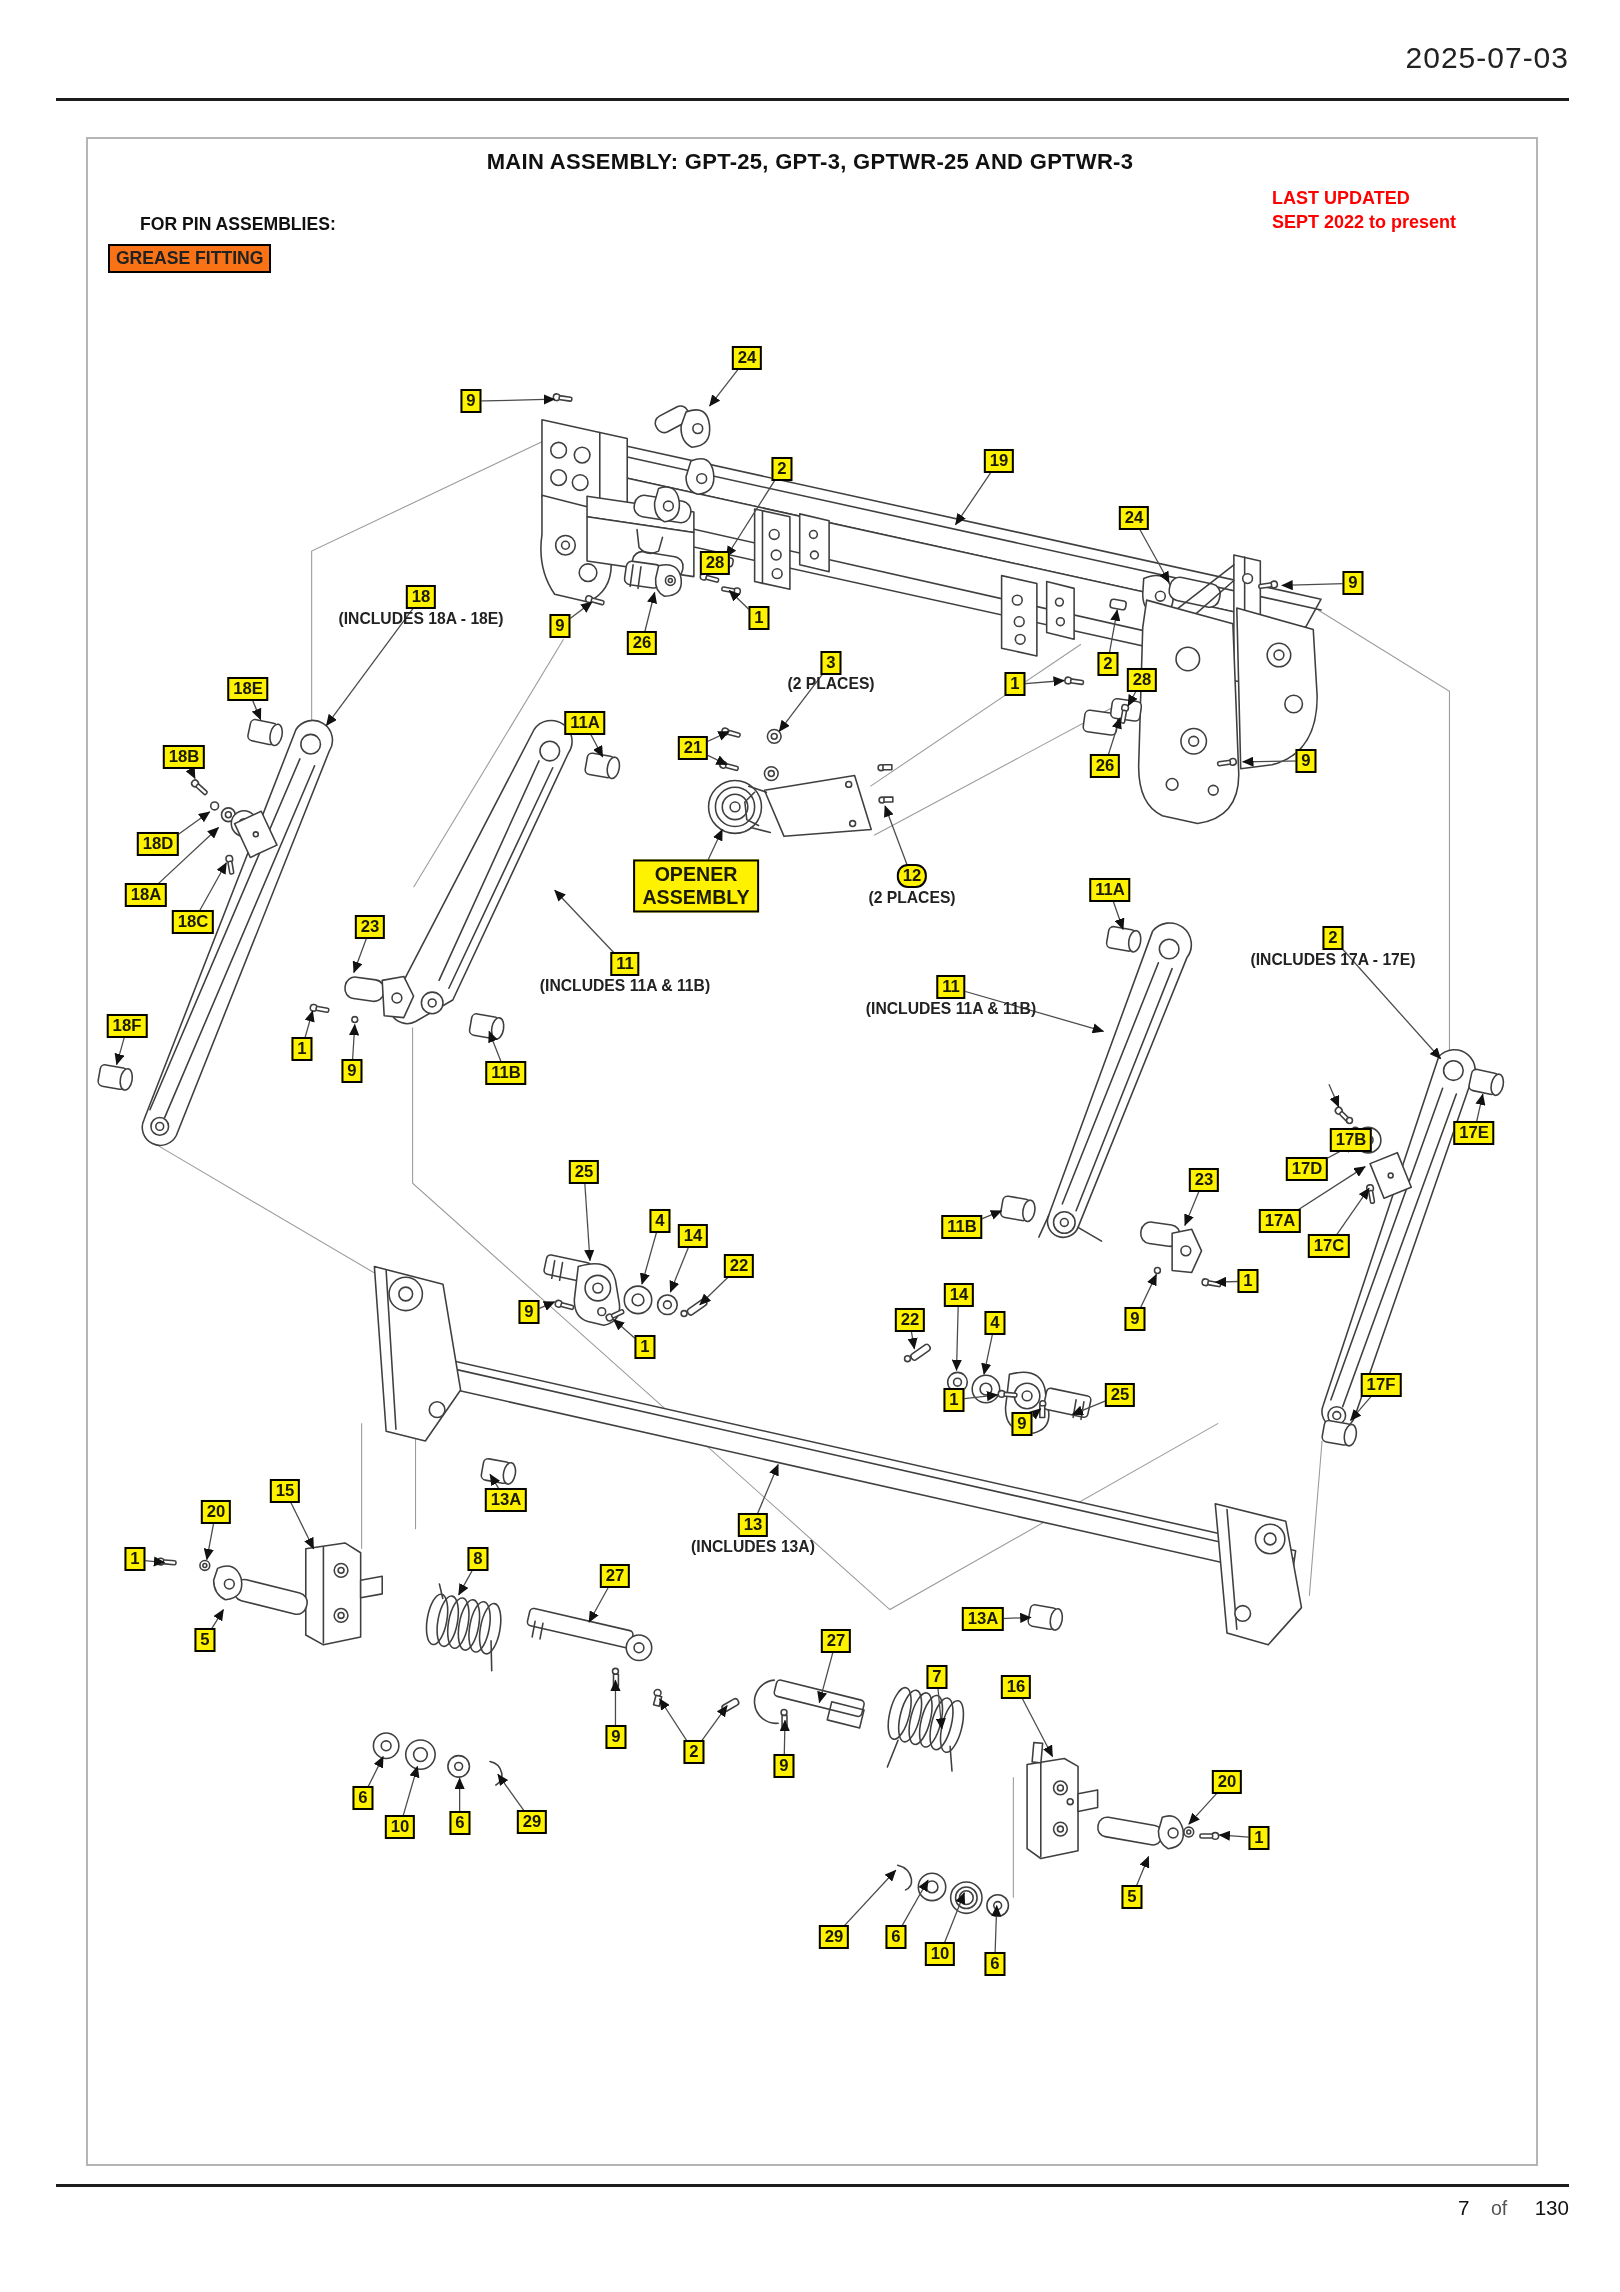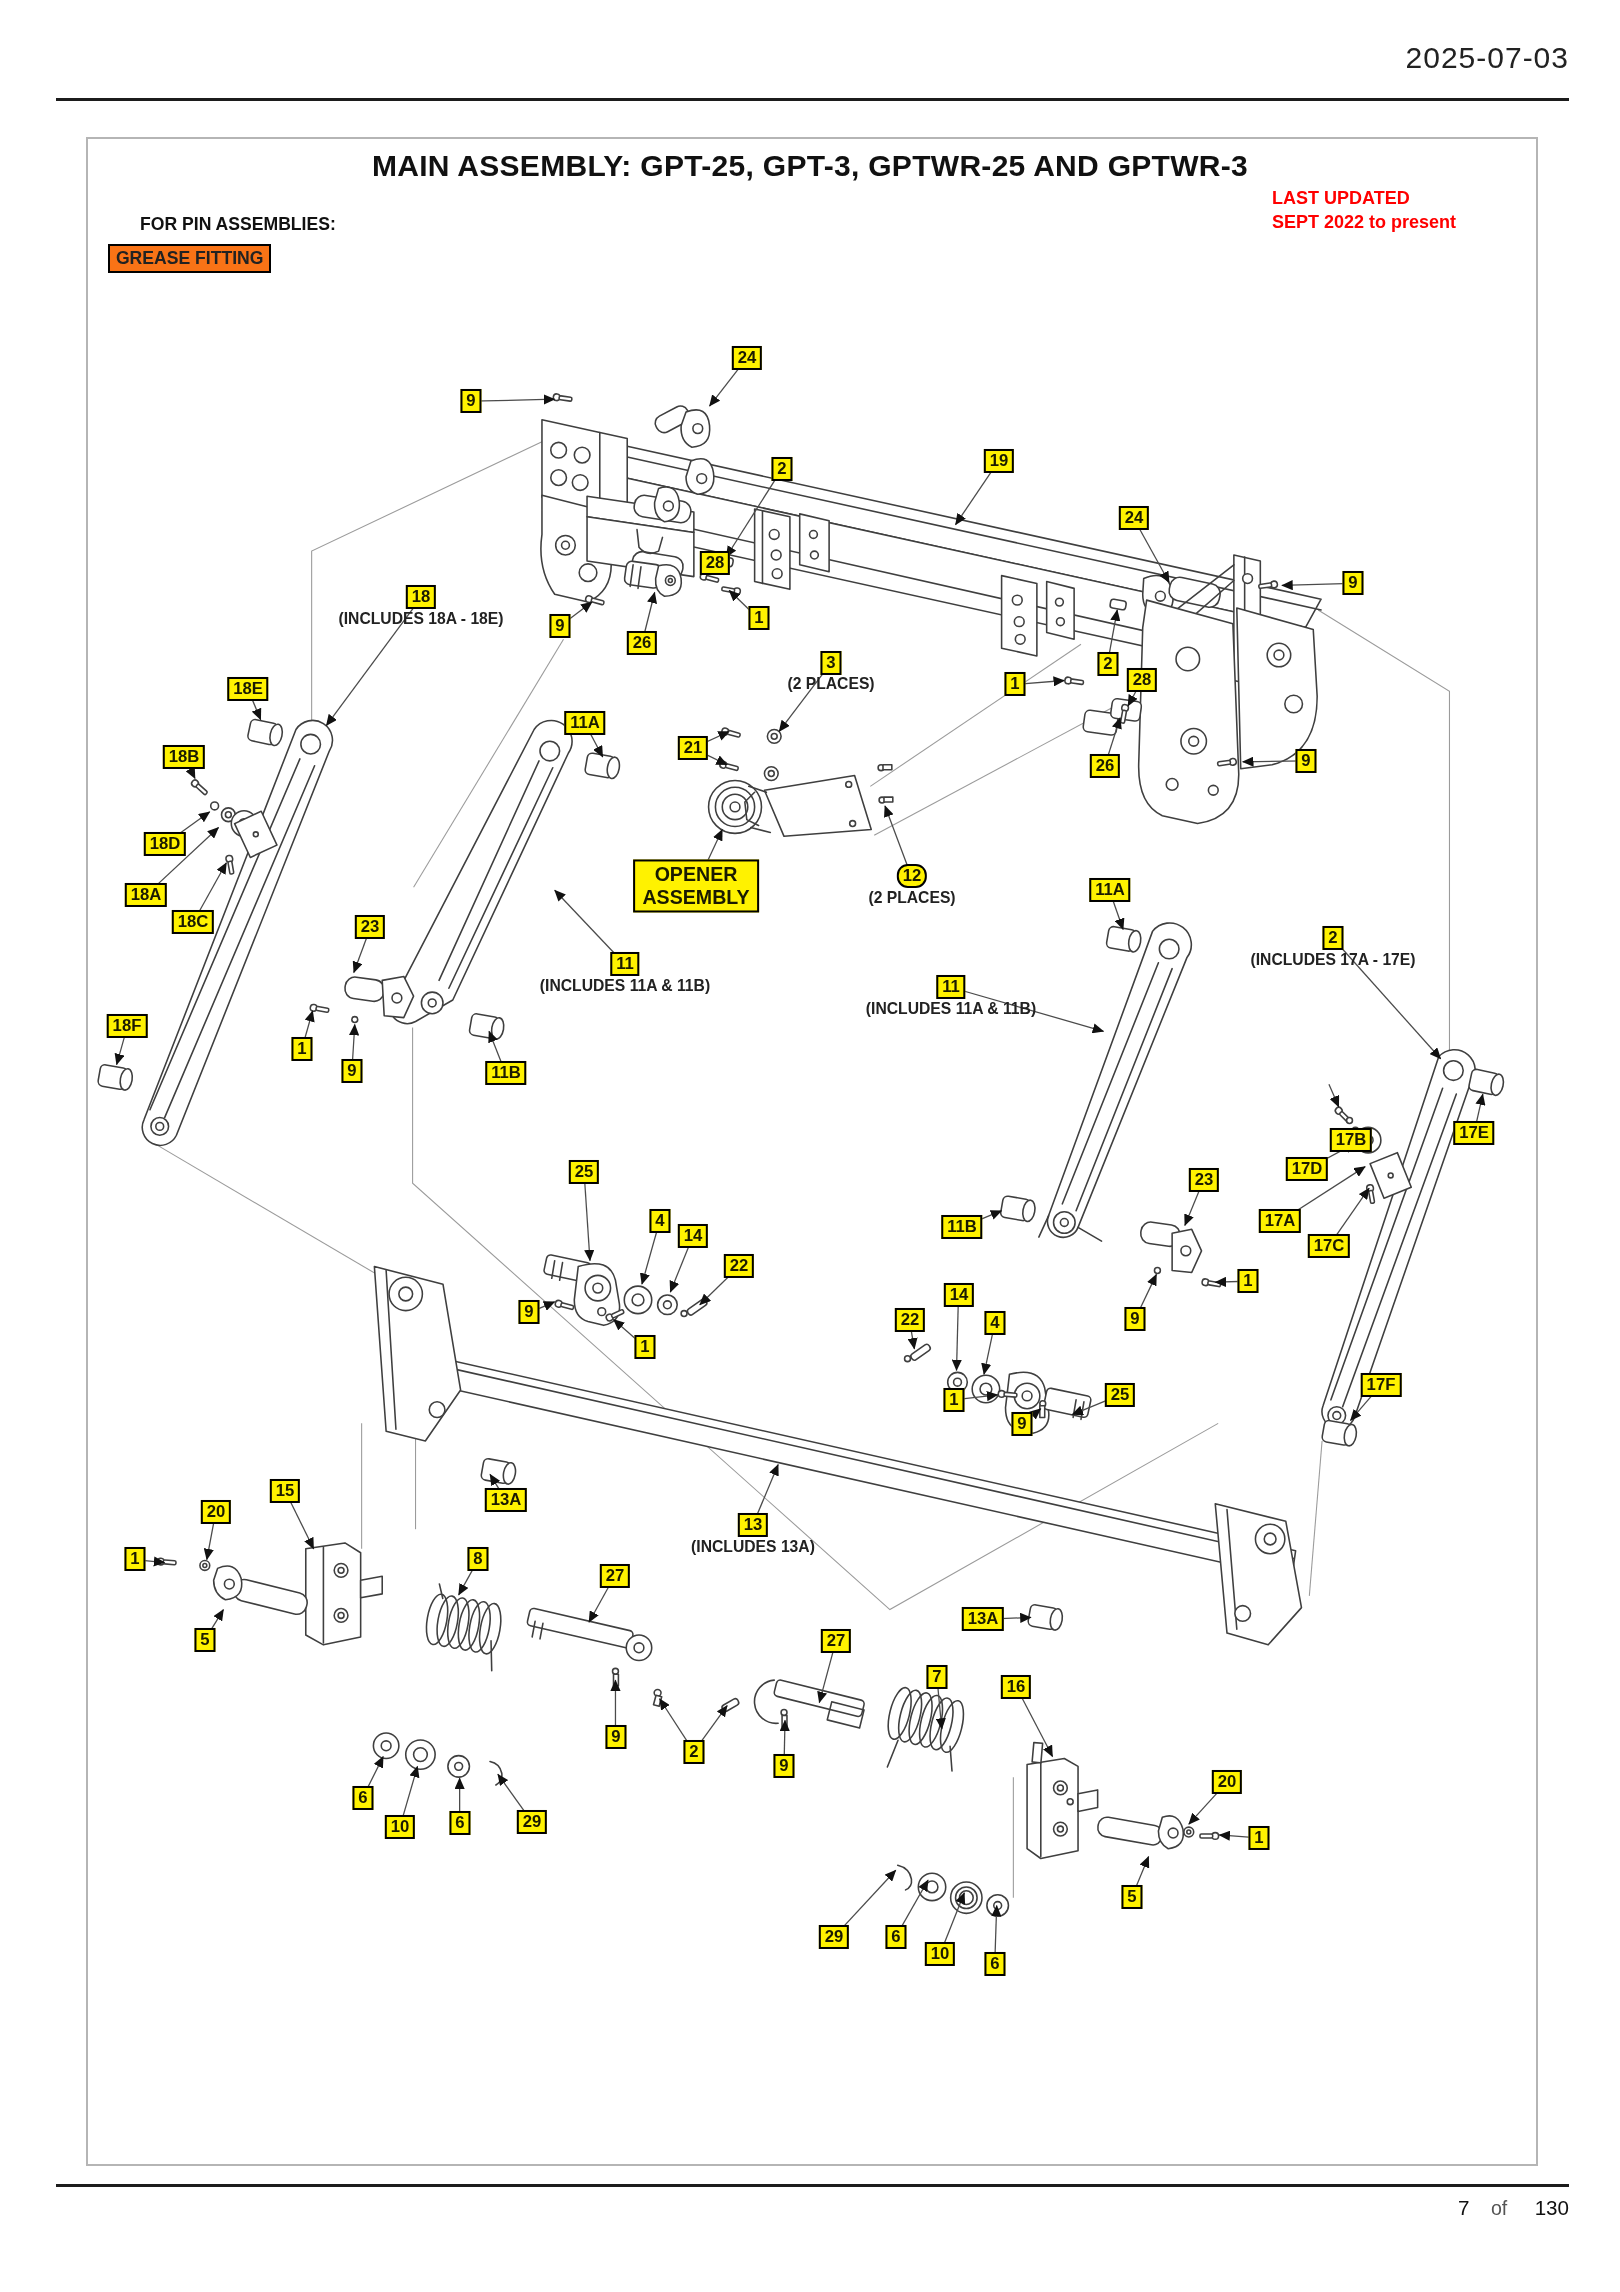--- a/index.html
+++ b/index.html
@@ -5,21 +5,21 @@
   html,body{margin:0;padding:0;background:#ffffff;}
   #page{position:relative;width:1620px;height:2293px;background:#fff;overflow:hidden;
         font-family:"Liberation Sans",sans-serif;color:#111;}
   .hdr-date{position:absolute;top:41px;right:51px;font-size:30px;color:#222;letter-spacing:1px;}
   .rule{position:absolute;left:56px;right:51px;height:2.9px;background:#1c1c1c;}
   #rule-top{top:98px;}
   #rule-bottom{top:2184px;}
   #diagram-box{position:absolute;left:86px;top:137px;width:1448px;height:2025px;
                border:2px solid #b5b5b5;background:#fff;}
   .title{position:absolute;left:86px;top:149px;width:1448px;text-align:center;
-         font-size:30px;font-weight:bold;letter-spacing:0.3px;}
+         font-size:22px;font-weight:bold;letter-spacing:0.3px;}
   .red-note{position:absolute;left:1272px;top:186px;color:#ff0000;font-weight:bold;
             font-size:18px;line-height:1.35;white-space:nowrap;}
   .pin-note{position:absolute;left:108px;top:214px;font-size:17.6px;font-weight:bold;margin-left:32px;}
   .grease{position:absolute;left:108px;top:244px;background:#f97316;border:2px solid #000;
           font-size:17.6px;font-weight:bold;padding:2px 5.9px;color:#222;}
   #art,#leads{position:absolute;left:0;top:0;width:1620px;height:2293px;}
   #callouts{position:absolute;left:0;top:0;width:1620px;height:2293px;}
   .co{position:absolute;transform:translate(-50%,-50%);background:#fff200;border:2px solid #000;
       font-size:16.7px;font-weight:bold;line-height:1.2;padding:0 3.9px;white-space:nowrap;color:#1a1a00;}
   .co.big{font-size:19.6px;white-space:normal;width:110px;text-align:center;padding:2px 5.9px;line-height:1.15;}
@@ -478,21 +478,21 @@
       <div class="co" style="left: 715px; top: 563px;">28</div>
       <div class="co" style="left: 831px; top: 663px;">3</div>
       <div class="co-sub" style="left: 831px; top: 675px;">(2 PLACES)</div>
       <div class="co" style="left: 1015px; top: 684px;">1</div>
       <div class="co" style="left: 1108px; top: 664px;">2</div>
       <div class="co" style="left: 1142px; top: 680px;">28</div>
       <div class="co" style="left: 1105px; top: 766px;">26</div>
       <div class="co" style="left: 1306px; top: 761px;">9</div>
       <div class="co" style="left: 248px; top: 689px;">18E</div>
       <div class="co" style="left: 184px; top: 757px;">18B</div>
-      <div class="co" style="left: 165px; top: 844px;">18D</div>
+      <div class="co" style="left: 158px; top: 844px;">18D</div>
       <div class="co" style="left: 146px; top: 895px;">18A</div>
       <div class="co" style="left: 193px; top: 922px;">18C</div>
       <div class="co" style="left: 585px; top: 723px;">11A</div>
       <div class="co" style="left: 693px; top: 748px;">21</div>
       <div class="co big" style="left: 696px; top: 886px;">OPENER ASSEMBLY</div>
       <div class="co" style="left: 912px; top: 876px; border-radius: 11px;">12</div>
       <div class="co-sub" style="left: 912px; top: 889px;">(2 PLACES)</div>
       <div class="co" style="left: 1110px; top: 890px;">11A</div>
       <div class="co" style="left: 1333px; top: 938px;">2</div>
       <div class="co-sub" style="left: 1333px; top: 951px;">(INCLUDES 17A - 17E)</div>

